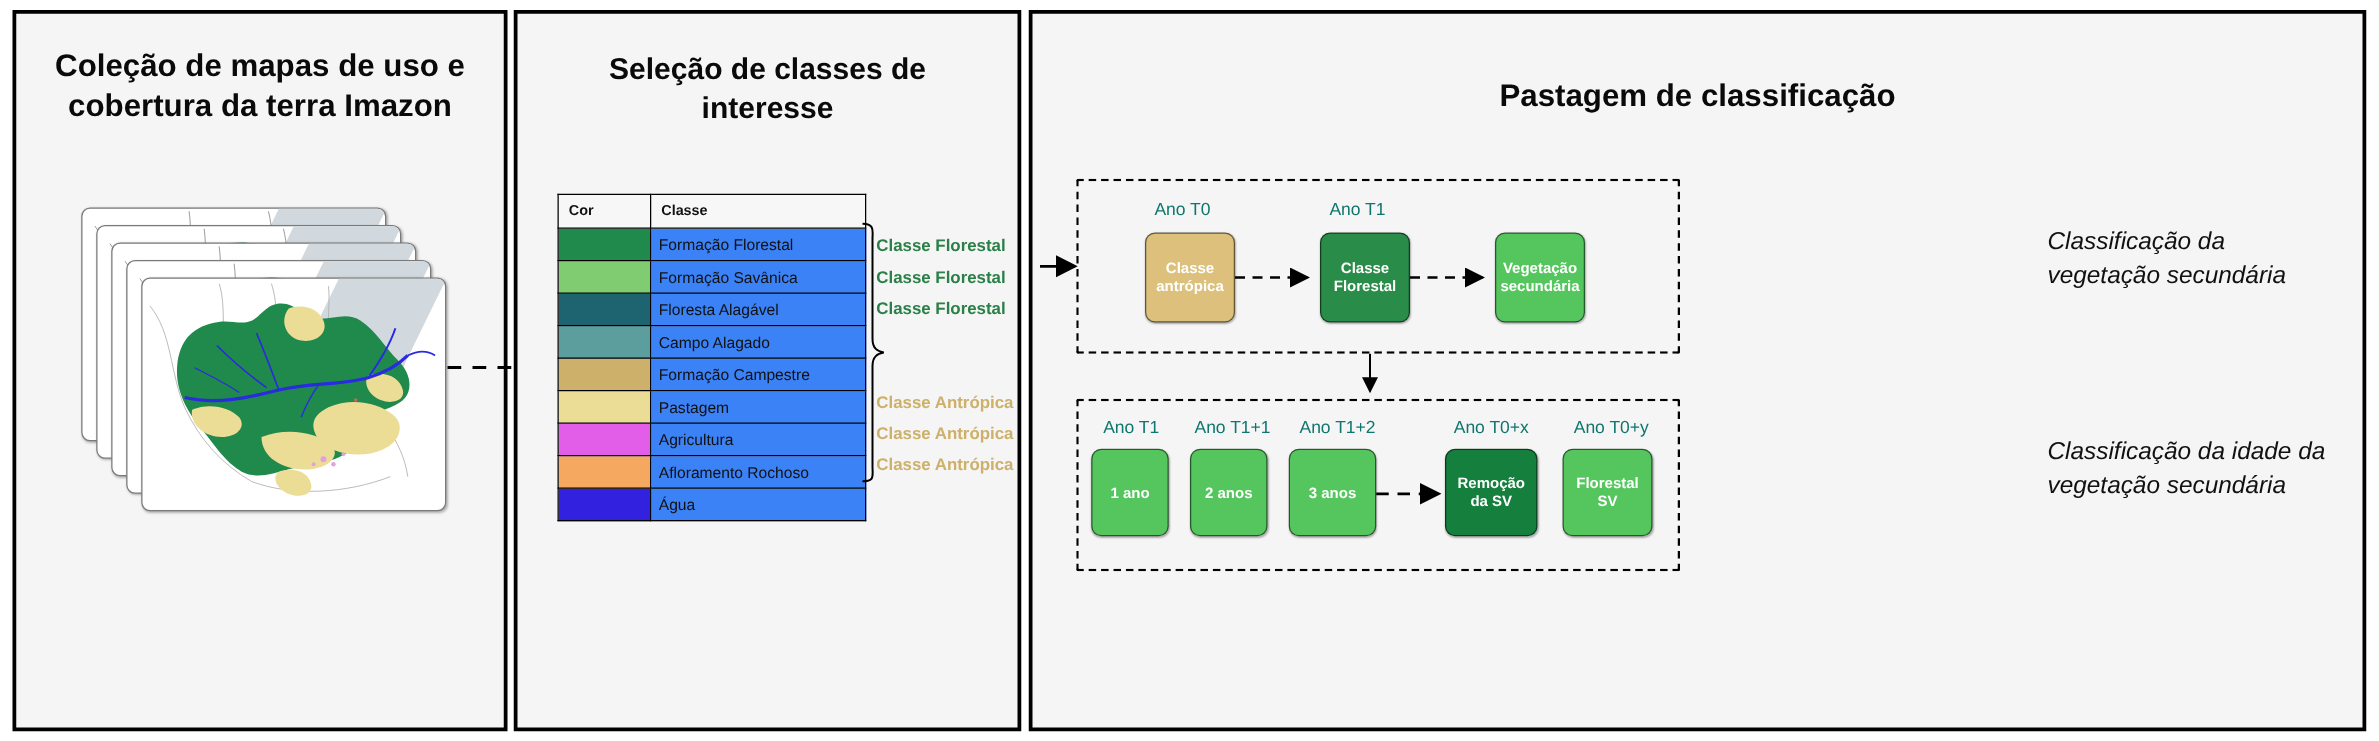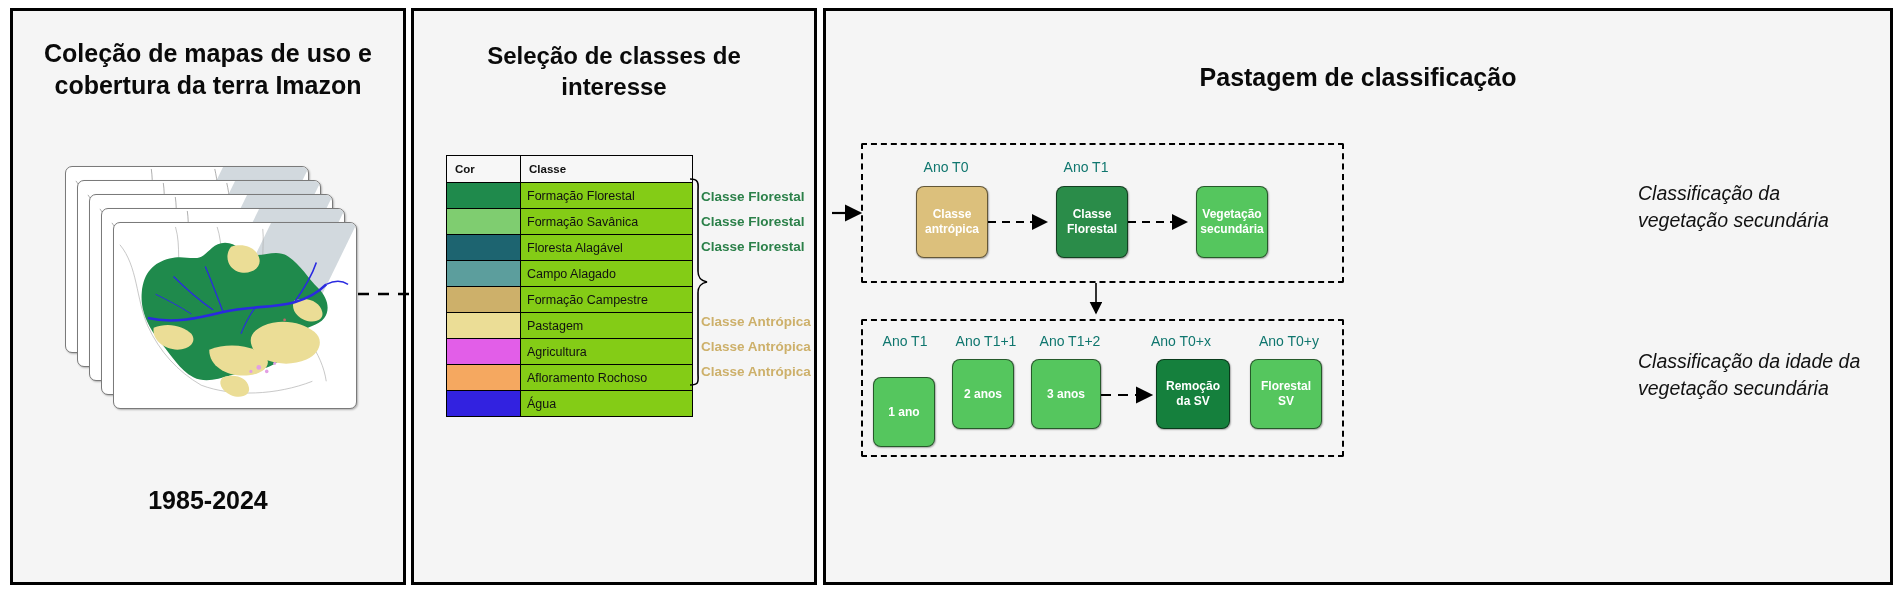--- a/index.html
+++ b/index.html
@@ -107,21 +107,21 @@
   #class-table th {
     font-weight: bold;
     font-size: 11.5px;
     text-align: left;
     padding-left: 8px;
     height: 26px;
   }
   #class-table td.label {
     padding-left: 6px;
     text-align: left;
-    background: #84cc16;
+    background: #3b82f6;
   }
   #class-table col.c-color { width: 74px; }
   #class-table col.c-class { width: 172px; }
   td.swatch { padding: 0; }
 
   
   .group-label {
     position: absolute;
     font-size: 13.5px;
     font-weight: bold;
@@ -286,21 +286,20 @@
             <path d="M92,44 C98,58 104,74 110,90" stroke="#2a2ae0" fill="none" stroke-width="1.3"></path>
             <path d="M128,112 C132,102 136,94 142,86" stroke="#2a2ae0" fill="none" stroke-width="1.1"></path>
             <path d="M42,72 C54,78 66,84 78,92" stroke="#2a2ae0" fill="none" stroke-width="1"></path>
             <path d="M182,80 C192,66 200,52 204,40" stroke="#2a2ae0" fill="none" stroke-width="1.6"></path>
             <path d="M214,62 C222,58 230,58 236,62" stroke="#2a2ae0" fill="none" stroke-width="1.4"></path>
           </svg>
         </div>
       </div>
     </div>
 
-    <div id="years-label">1985-2024</div>
   </div>
 
   <svg class="arrow-svg" style="left:358px; top:282px; width:112px; height:24px;">
     <defs>
       <marker id="ah" markerWidth="9" markerHeight="9" refX="7" refY="4" orient="auto">
         <path d="M0,0 L8,4 L0,8 z" fill="#000"></path>
       </marker>
     </defs>
     <line x1="0" y1="12" x2="96" y2="12" stroke="#000" stroke-width="2.4" stroke-dasharray="11,9" marker-end="url(#ah)"></line>
   </svg>
@@ -424,24 +423,24 @@
           </marker>
         </defs>
       <line x1="10" y1="0" x2="10" y2="30" stroke="#000" stroke-width="1.6" marker-end="url(#ah5)"></line>
     </svg>
 
     <div class="dash-group" id="group-age"></div>
 
     <div class="node-cap" style="left:43px;  top:322px; width:72px;">Ano T1</div>
     <div class="node-cap" style="left:120px; top:322px; width:80px;">Ano T1+1</div>
     <div class="node-cap" style="left:202px; top:322px; width:84px;">Ano T1+2</div>
-    <div class="node-cap" style="left:313px; top:322px; width:84px;">Ano T0+x</div>
+    <div class="node-cap" style="left:325px; top:322px; width:84px;">Ano T0+x</div>
     <div class="node-cap" style="left:422px; top:322px; width:82px;">Ano T0+y</div>
 
-    <div class="node" style="left:47px;  top:366px; width:62px; height:70px; background:#55c65e;">
+    <div class="node" style="left:47px;  top:348px; width:62px; height:70px; background:#55c65e;">
       <span>1 ano</span>
     </div>
     <div class="node" style="left:126px; top:348px; width:62px; height:70px; background:#55c65e;">
       <span>2 anos</span>
     </div>
     <div class="node" style="left:205px; top:348px; width:70px; height:70px; background:#55c65e;">
       <span>3 anos</span>
     </div>
     <div class="node" style="left:330px; top:348px; width:74px; height:70px; background:#15803d;">
       <span>Remoção da SV</span>

